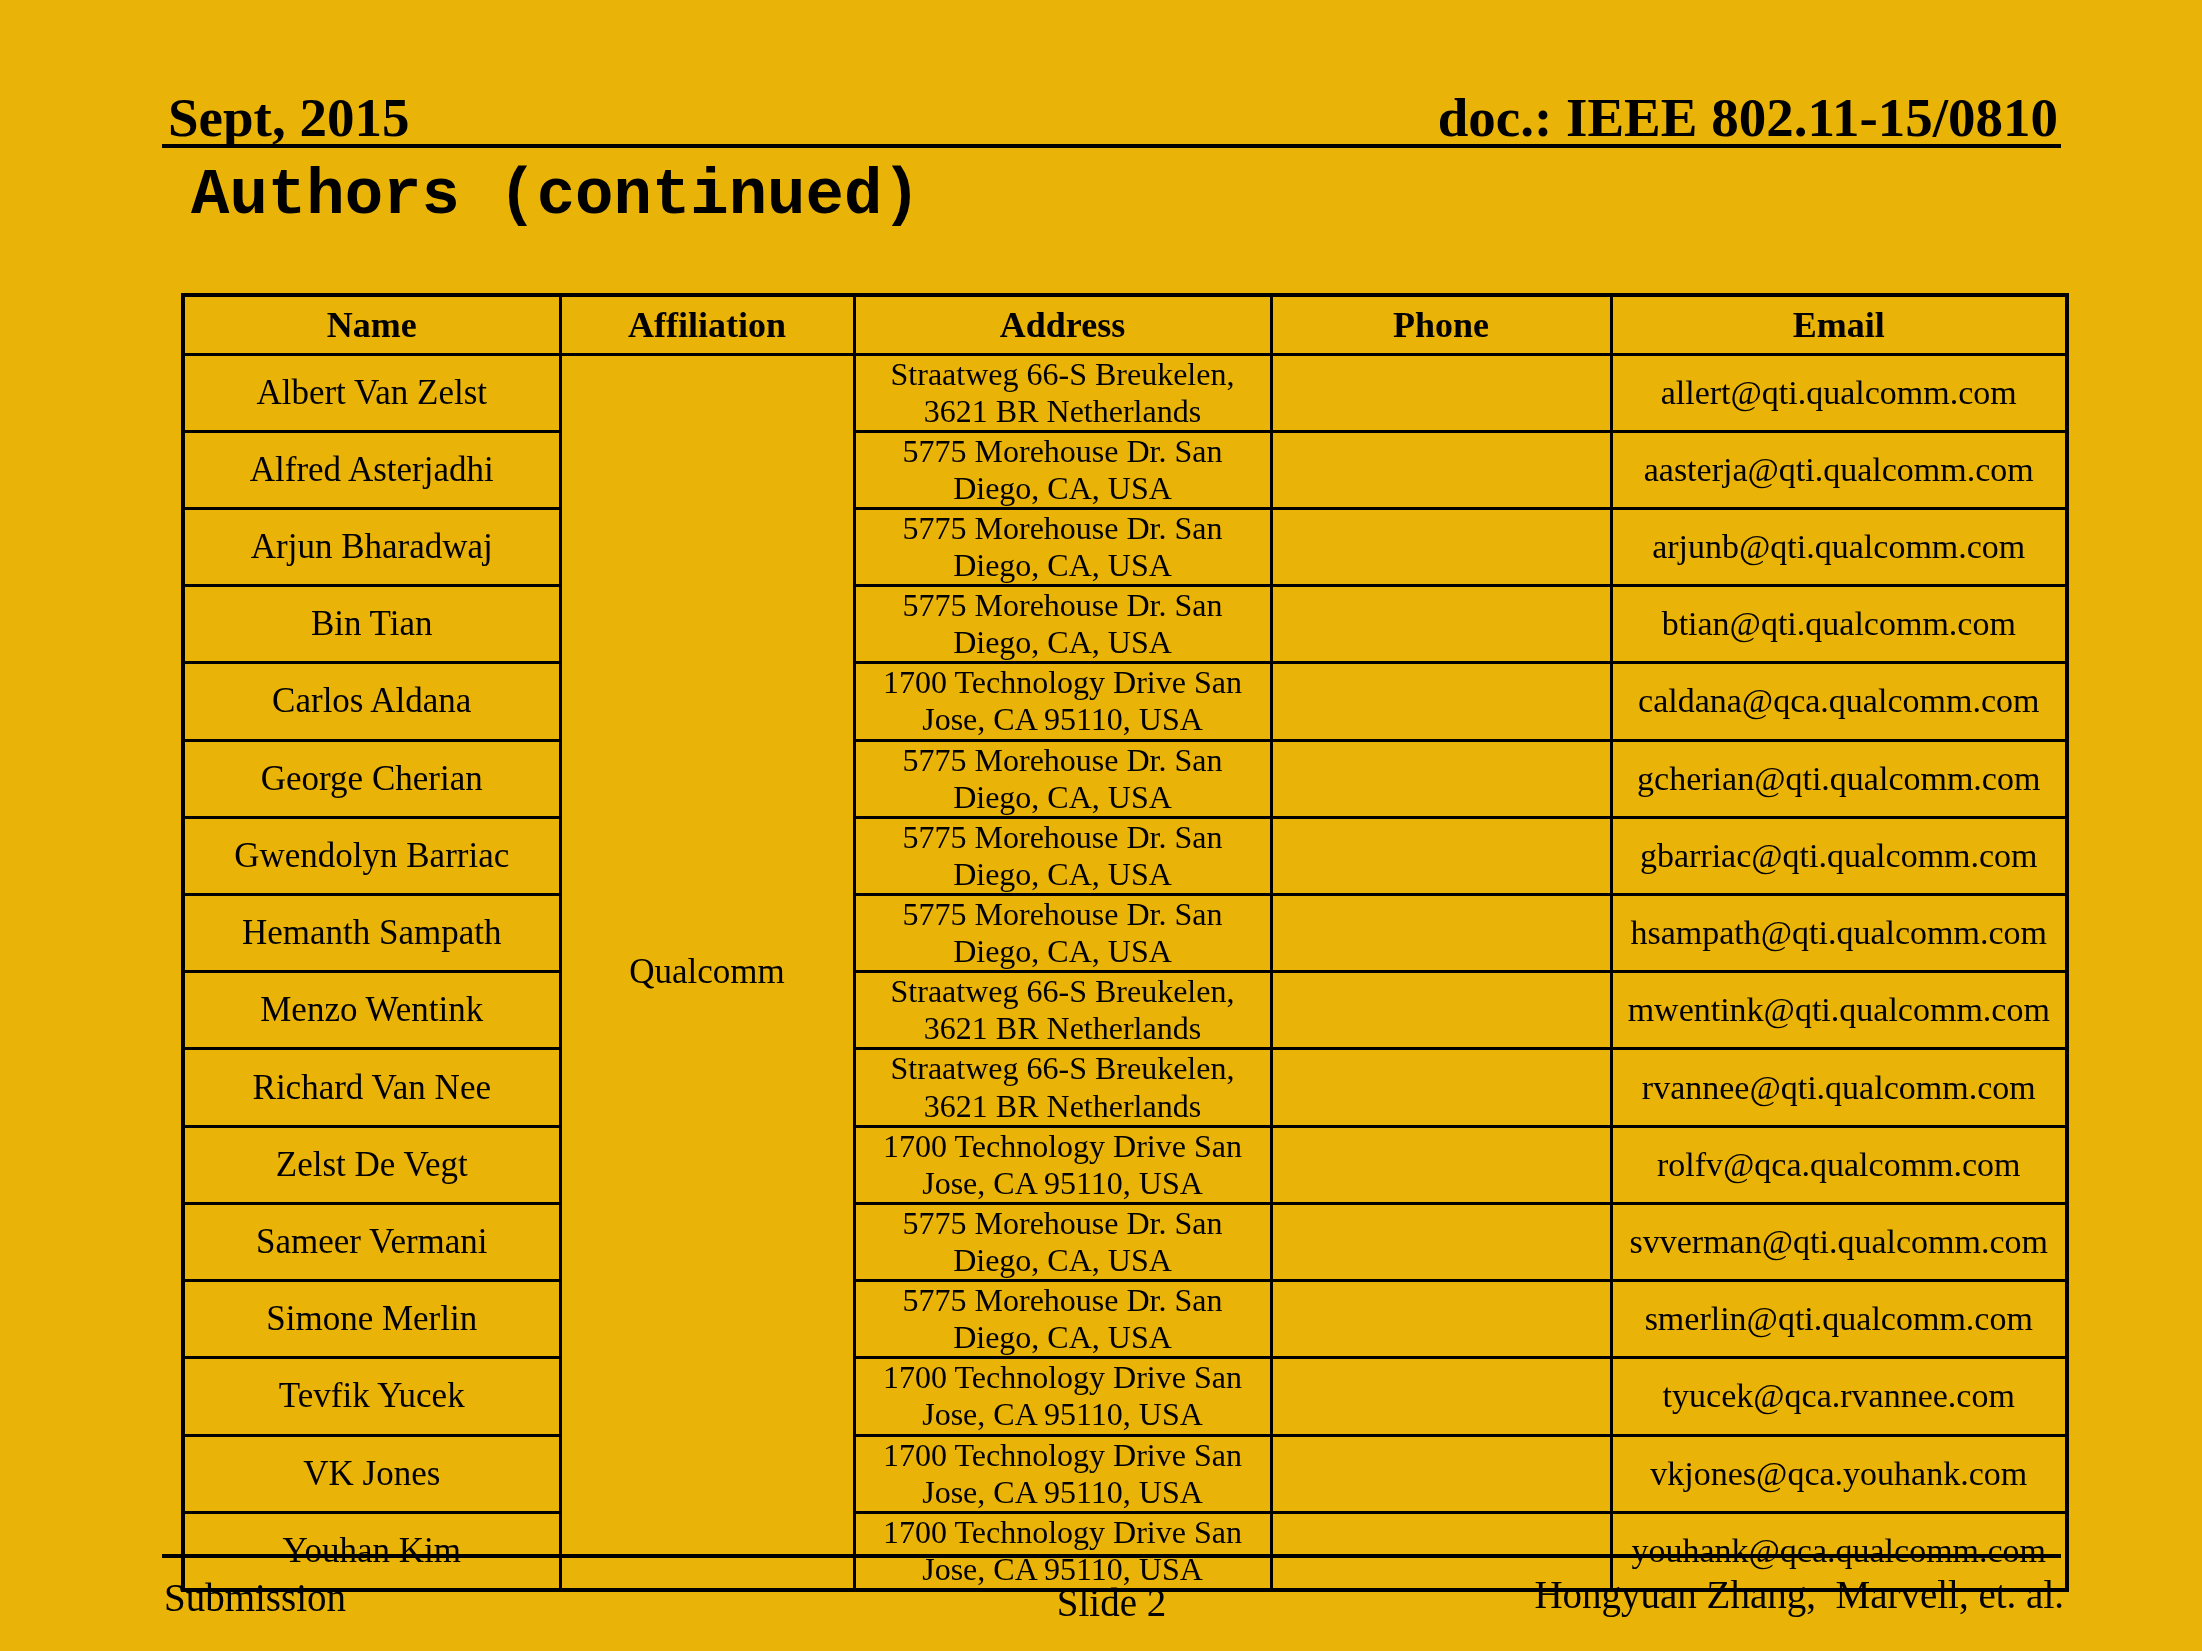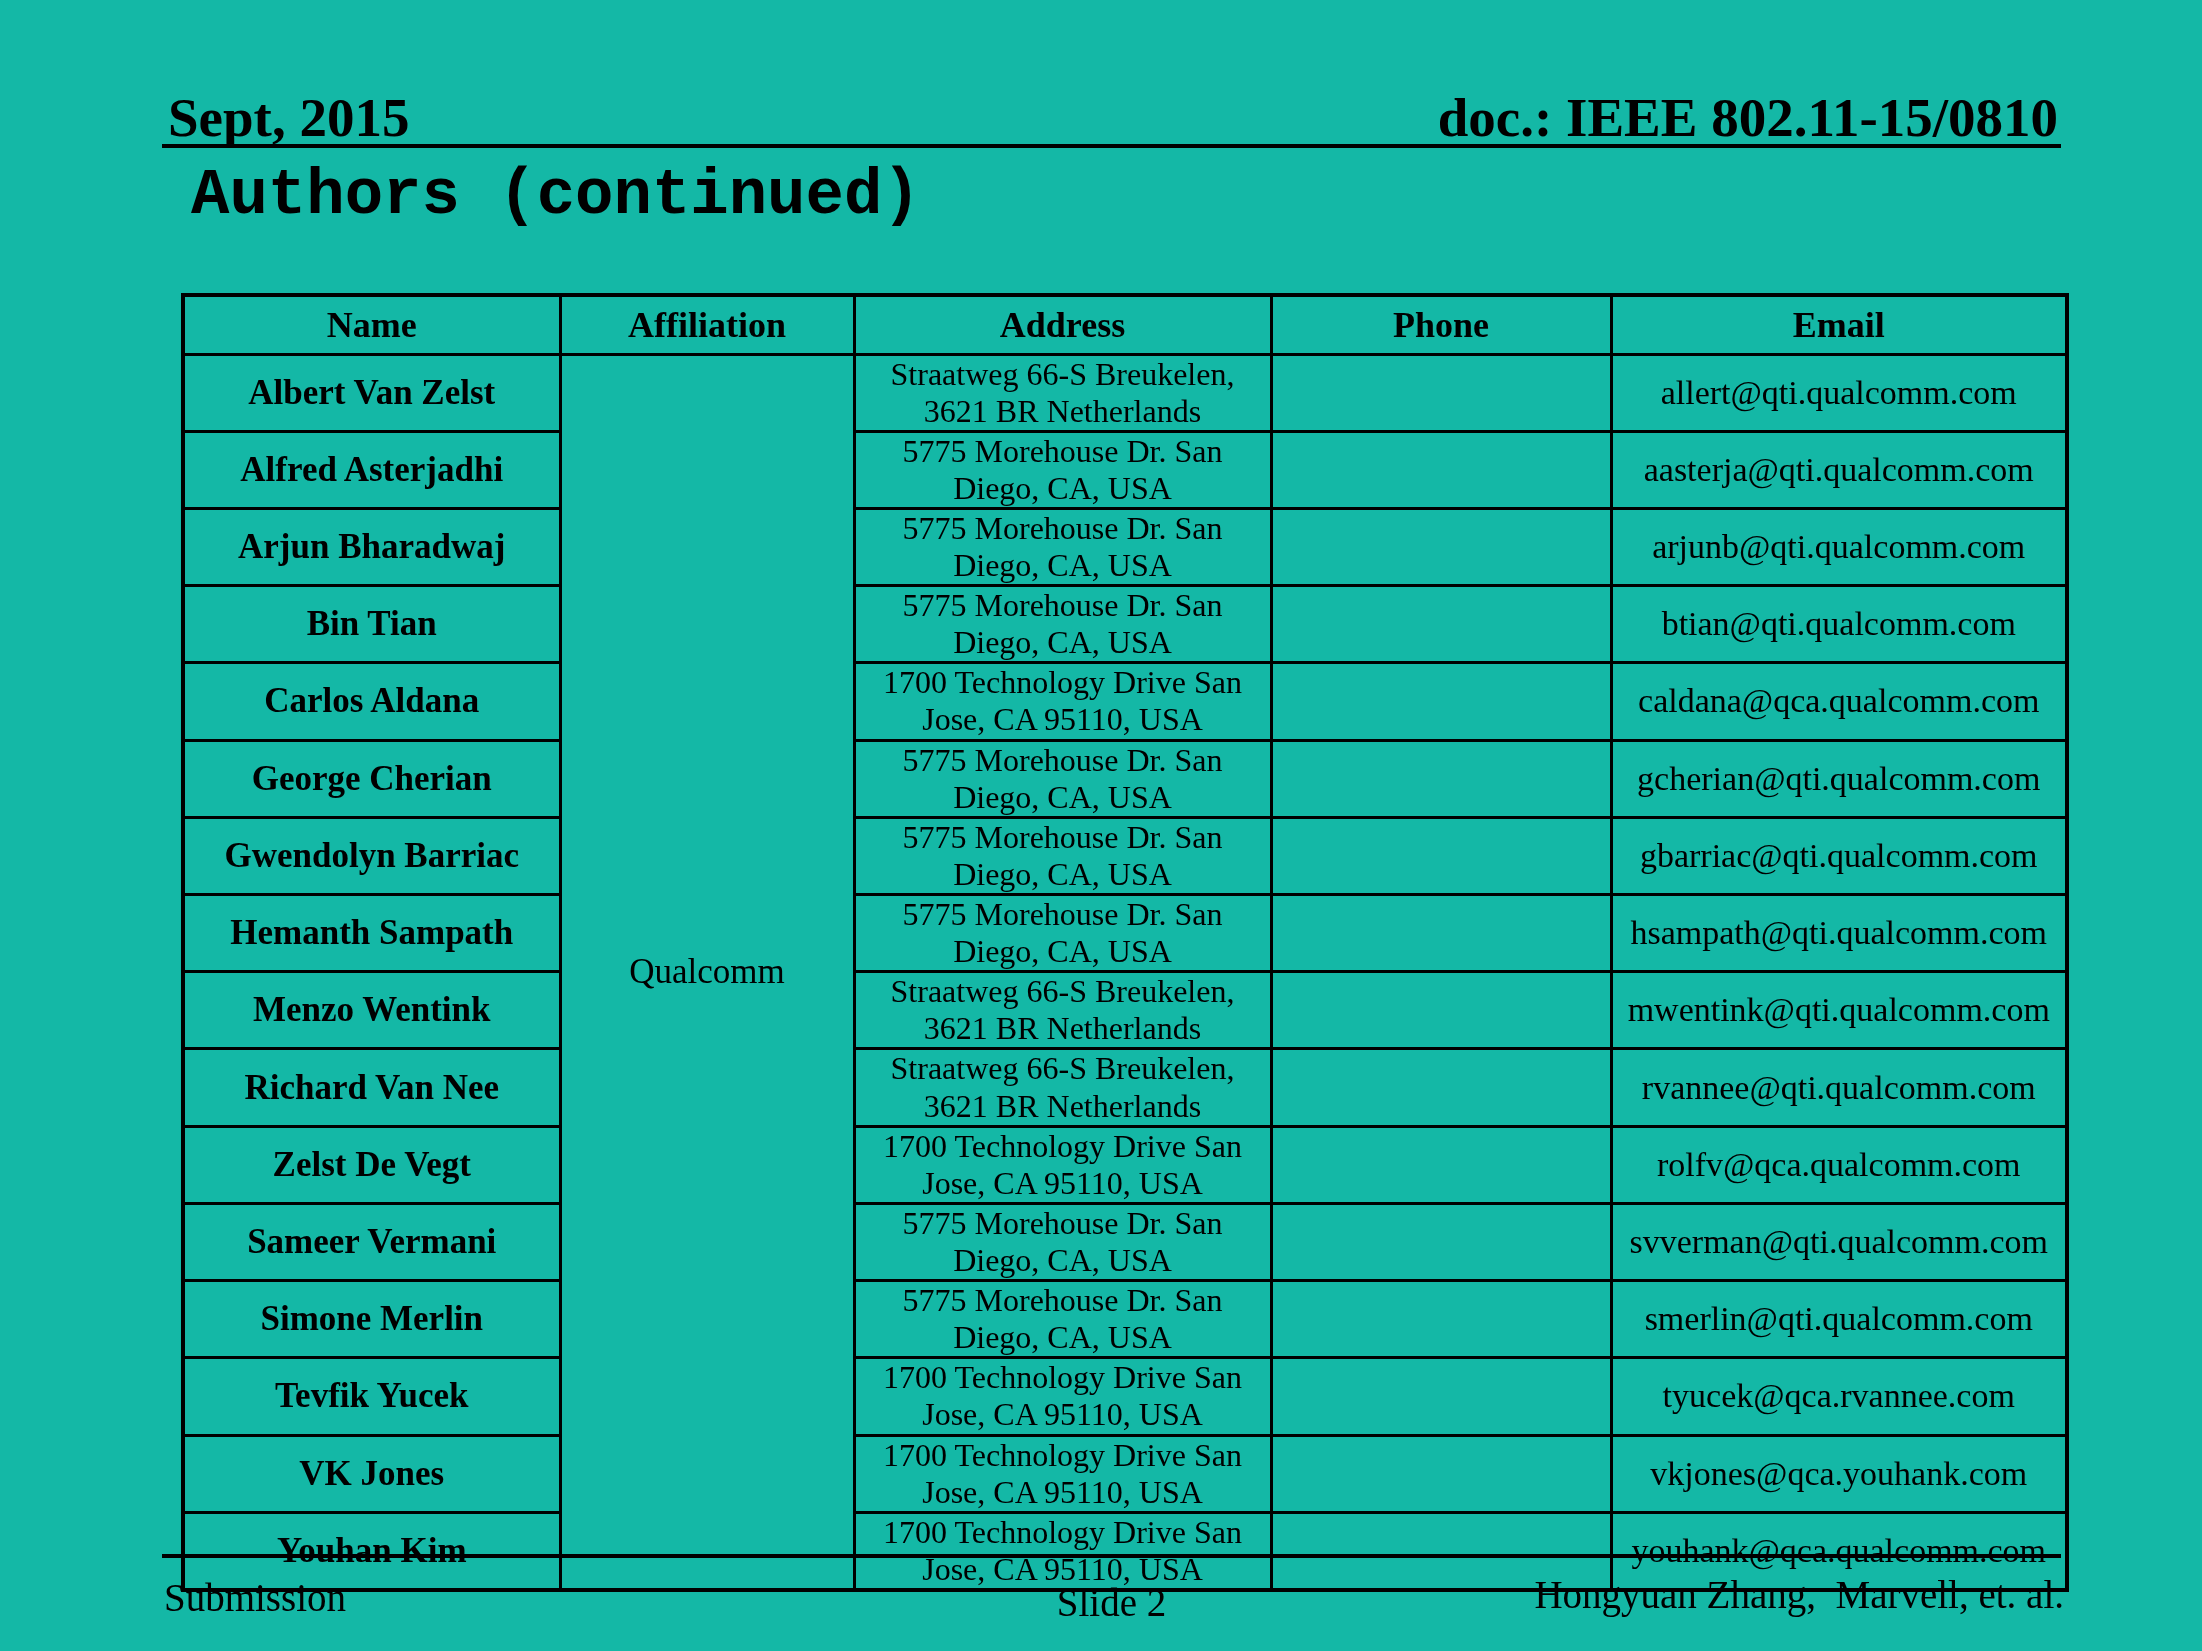--- a/index.html
+++ b/index.html
@@ -1,19 +1,19 @@
 <!DOCTYPE html>
 <html style="font-size:13.8px"><head>
 <meta charset="utf-8">
 <style>
   html,body { margin:0; padding:0; background:#888; }
   .slide {
     position:relative;
     width:2203px; height:1652px;
-    background:#14b8a6;
+    background:#eab308;
     font-family:"Liberation Serif","DejaVu Serif",serif;
     color:#000000;
     overflow:hidden;
   }
   
   .hdr-left {
     position:absolute; left:168px; top:89px;
     font-size:55px; font-weight:bold; line-height:1.05;
   }
   .hdr-right {
@@ -36,21 +36,21 @@
     border:4.3px solid #000;
   }
   table.authors th, table.authors td {
     border:3.4px solid #000;
     text-align:center; vertical-align:middle;
     padding:0 5.2px; overflow:hidden;
   }
   table.authors thead tr { height:59px; }
   table.authors tbody tr { height:70px; }
   th.col-h { font-size:36px; font-weight:bold; }
-  td.cell-name  { font-size:35px;font-weight:bold; }
+  td.cell-name  { font-size:35px; }
   td.cell-affil { font-size:35px; }
   td.cell-addr  { font-size:32px; line-height:1.16; white-space:pre-line; }
   td.cell-phone { font-size:34px; }
   td.cell-email { font-size:34px; }
   
   .ftr-rule {
     position:absolute; left:162px; right:142px; top:1554px;
     height:4.3px; background:#000;
   }
   .ftr-left {

